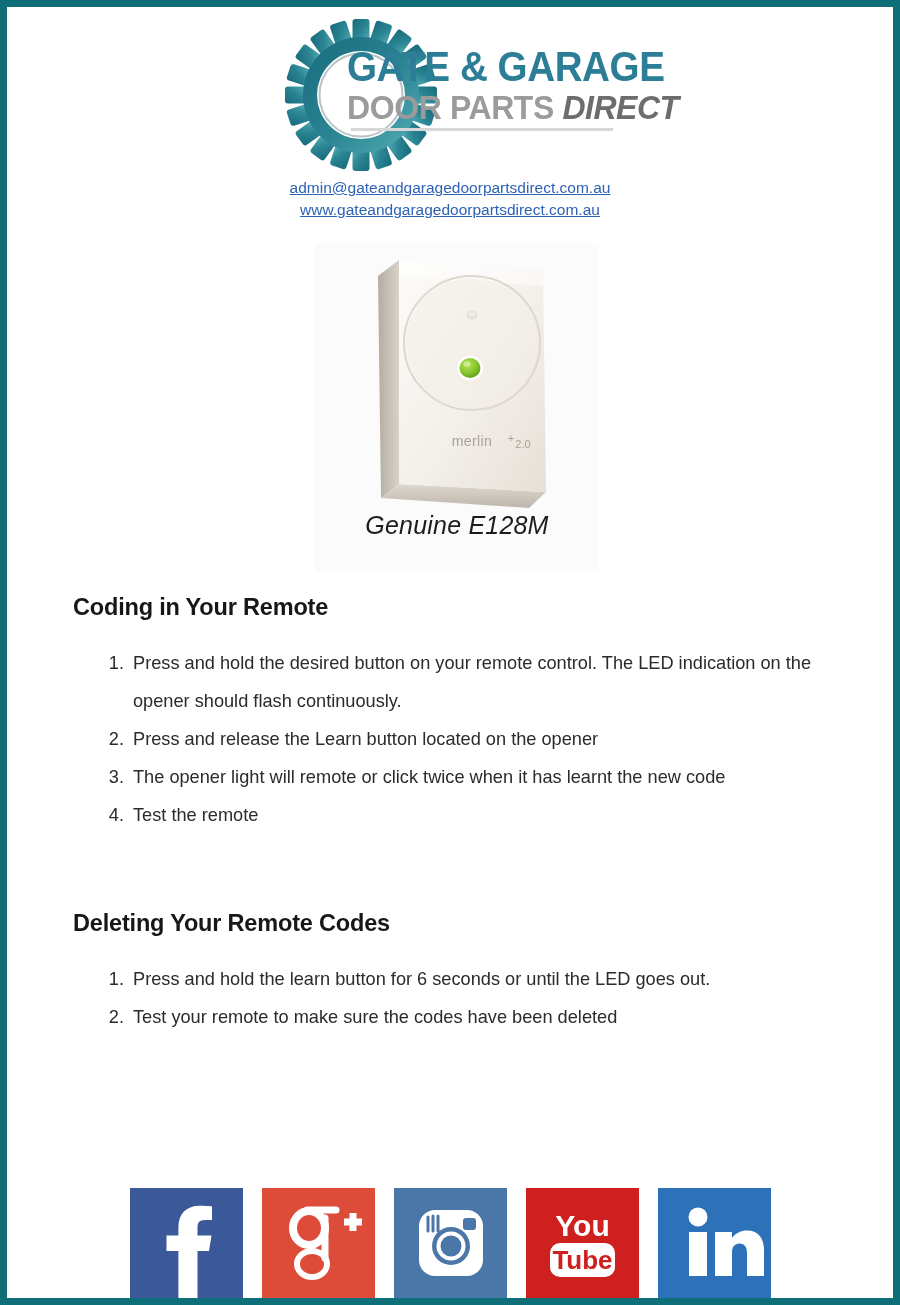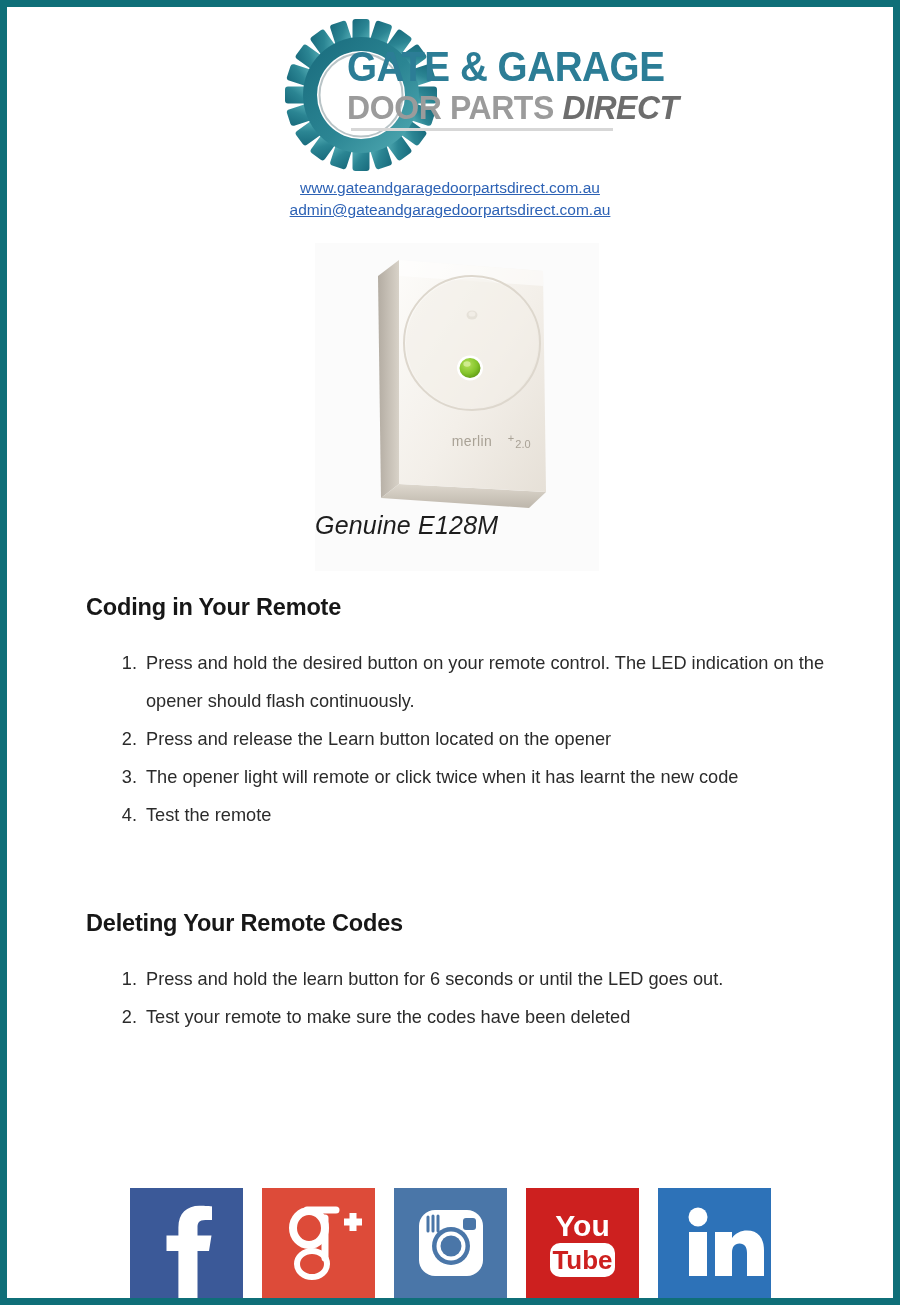--- a/index.html
+++ b/index.html
@@ -134,31 +134,32 @@
     top: 3px;
     width: 284px;
     height: 272px;
   }
   .remote-stage svg { display: block; }
   .product-caption {
     position: absolute;
     left: 0;
     right: 0;
     top: 268px;
+    text-align: center;
     font-family: "Liberation Sans", sans-serif;
     font-style: italic;
     font-size: 25px;
     color: #1d1d1d;
     letter-spacing: 0.2px;
   }
 
   
   .content {
     position: absolute;
-    left: 79px;
+    left: 66px;
     top: 585px;
     width: 760px;
   }
   h2.section-title {
     margin: 0;
     font-family: "Liberation Sans", sans-serif;
     font-weight: bold;
     font-size: 24.5px;
     line-height: 30px;
     color: #171717;
@@ -269,22 +270,22 @@
         <div class="logo-line1">GATE &amp; GARAGE</div>
         <div class="logo-line2">
           <span class="grey">DOOR PARTS</span><span>&nbsp;</span><span class="direct">DIRECT</span>
         </div>
       </div>
       <div class="logo-underline"></div>
     </div>
   </div>
 
   <div class="contact">
+    <div><a class="link" href="#">admin@gateandgaragedoorpartsdirect.com.au</a></div>
     <div><a class="link" href="#">www.gateandgaragedoorpartsdirect.com.au</a></div>
-    <div><a class="link" href="#">admin@gateandgaragedoorpartsdirect.com.au</a></div>
   </div>
 
   <div class="product-figure">
     <div class="remote-stage">
       <svg width="284" height="272" viewBox="0 0 284 272" aria-hidden="true">
         <defs>
           <linearGradient id="faceGrad" x1="0" y1="0" x2="1" y2="1">
             <stop offset="0%" stop-color="#fdfcfa"></stop>
             <stop offset="55%" stop-color="#f3efe9"></stop>
             <stop offset="100%" stop-color="#e6e0d7"></stop>

